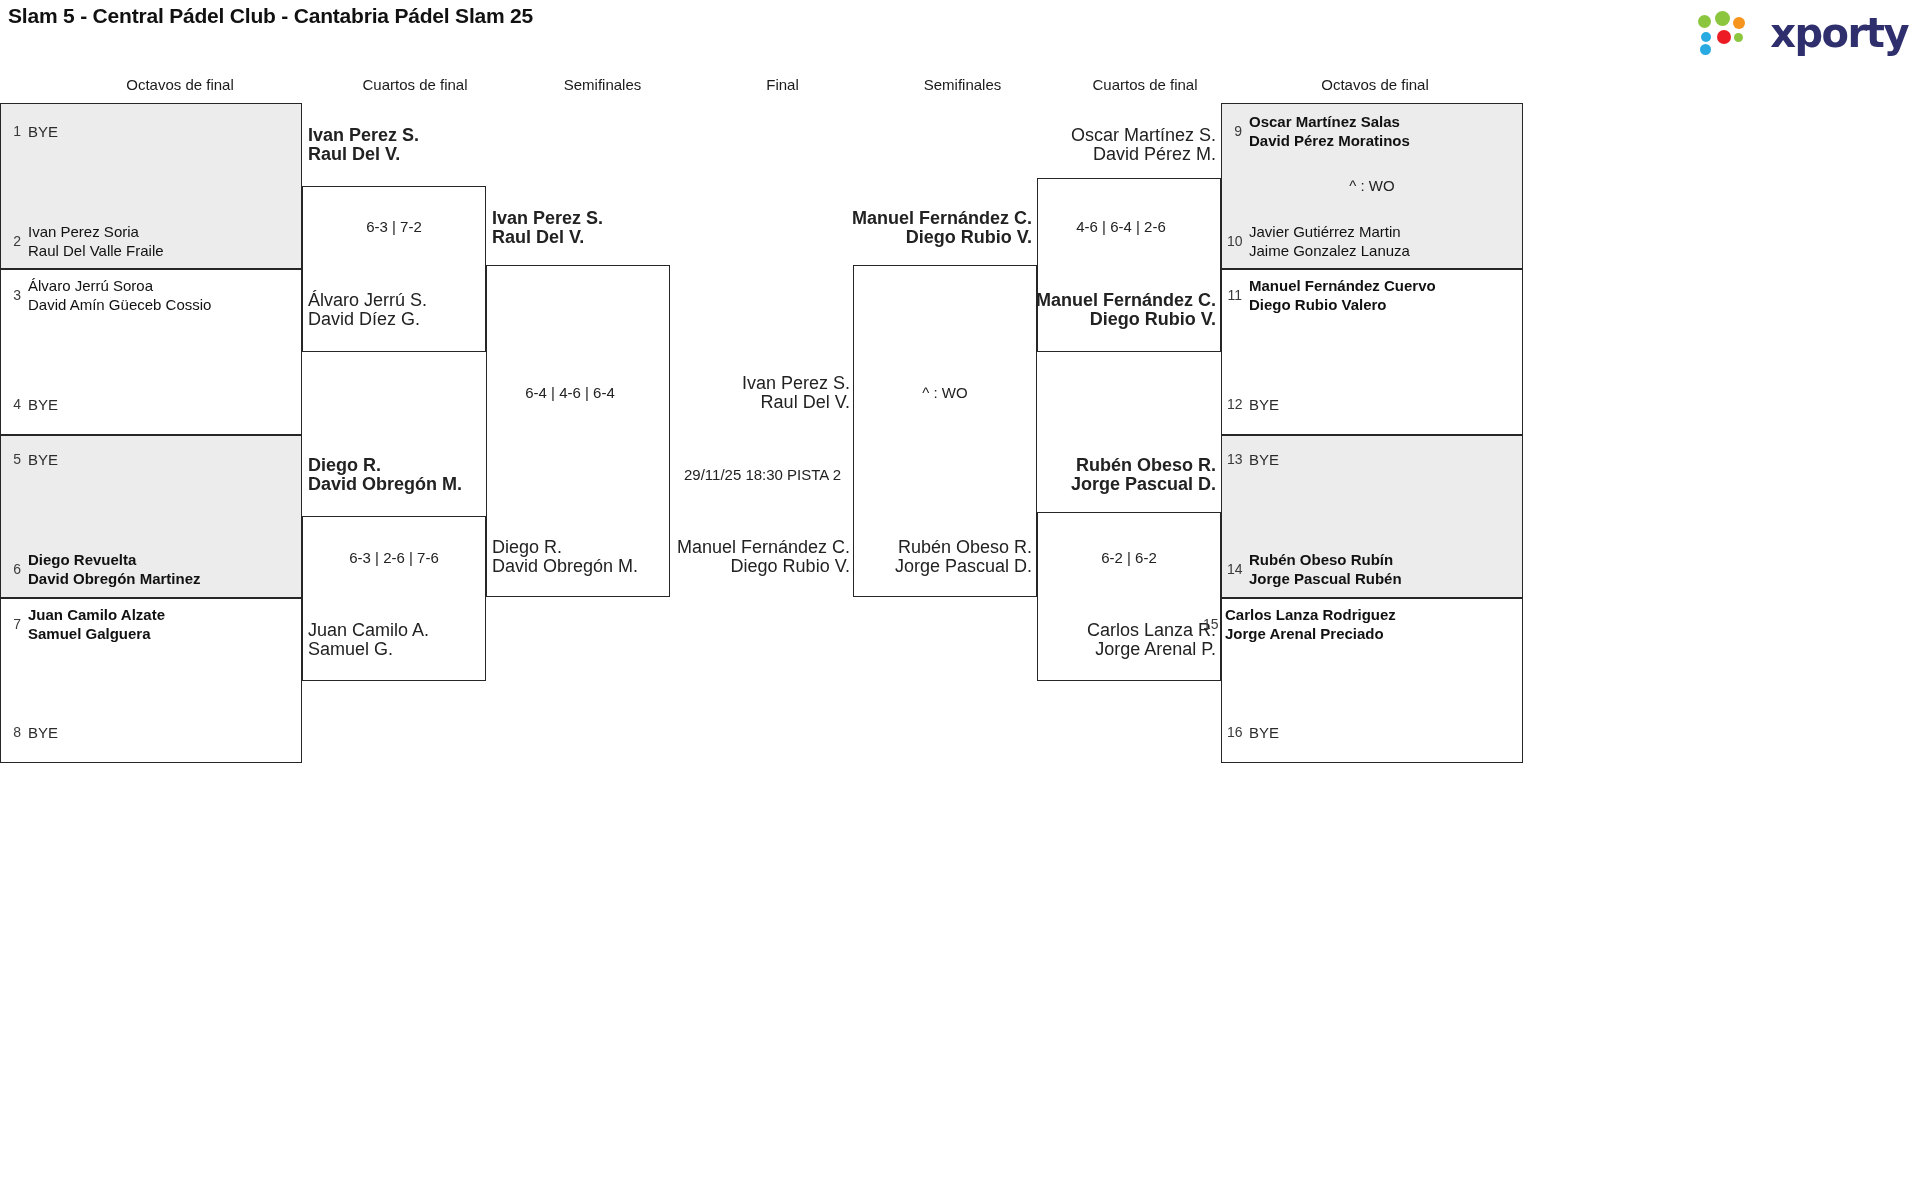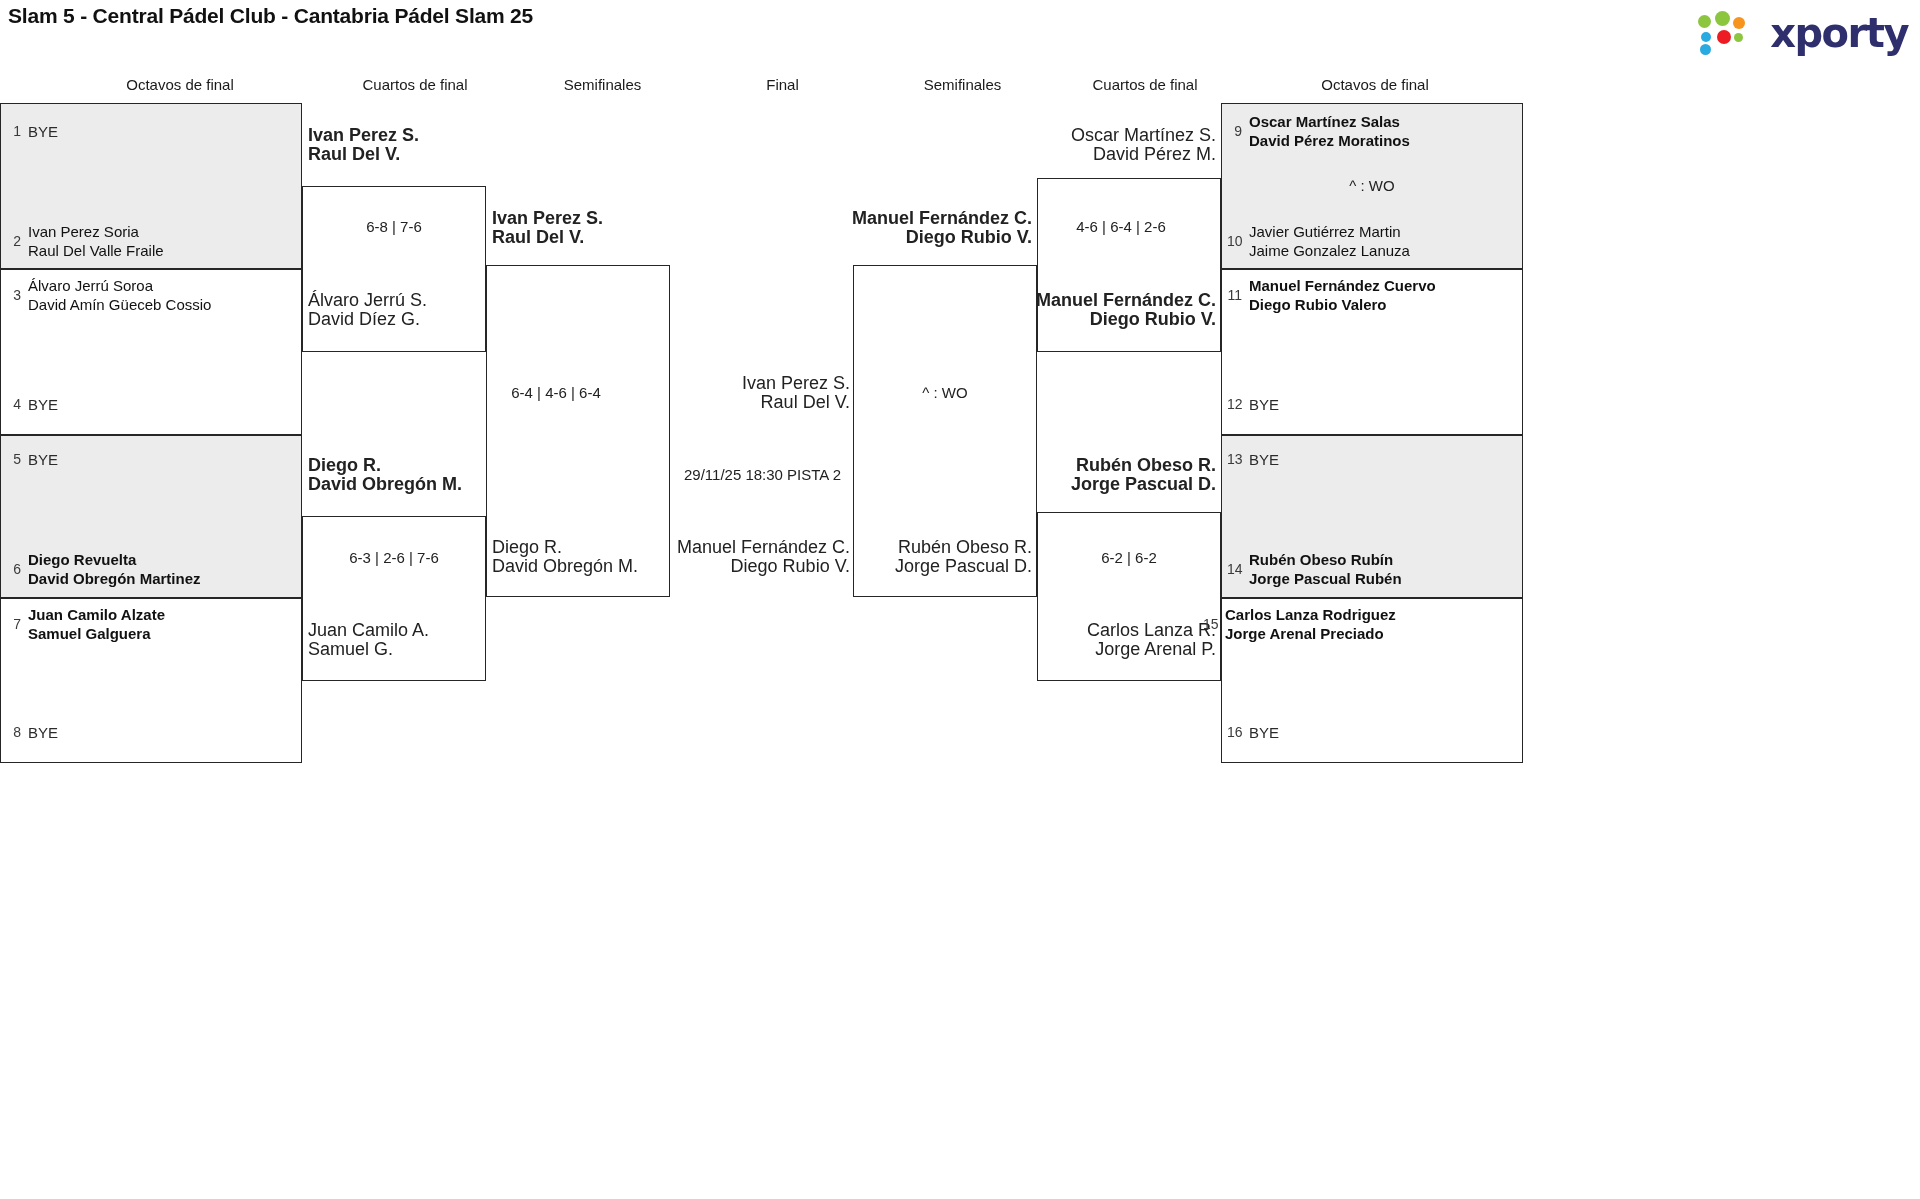--- a/index.html
+++ b/index.html
@@ -133,21 +133,21 @@
   <span class="players bye"><span>BYE</span></span>
 </div>
 
 <div class="box plain" style="left:302px;top:186px;width:184px;height:166px;"></div>
 <div class="box plain" style="left:302px;top:516px;width:184px;height:165px;"></div>
 
 <div class="mid bold" style="left:308px;top:126px;">
   <div>Ivan Perez S.</div>
   <div>Raul Del V.</div>
 </div>
-<div class="score" style="left:302px;top:218px;width:184px;">6-8 | 7-6</div>
+<div class="score" style="left:302px;top:218px;width:184px;">6-3 | 7-2</div>
 <div class="mid" style="left:308px;top:291px;">
   <div>Álvaro Jerrú S.</div>
   <div>David Díez G.</div>
 </div>
 
 <div class="mid bold" style="left:308px;top:456px;">
   <div>Diego R.</div>
   <div>David Obregón M.</div>
 </div>
 <div class="score" style="left:302px;top:549px;width:184px;">6-3 | 2-6 | 7-6</div>
@@ -155,21 +155,21 @@
   <div>Juan Camilo A.</div>
   <div>Samuel G.</div>
 </div>
 
 <div class="box plain" style="left:486px;top:265px;width:184px;height:332px;"></div>
 
 <div class="mid bold" style="left:492px;top:209px;">
   <div>Ivan Perez S.</div>
   <div>Raul Del V.</div>
 </div>
-<div class="score" style="left:464px;top:384px;width:184px;text-align:center;">6-4 | 4-6 | 6-4</div>
+<div class="score" style="left:478px;top:384px;width:184px;text-align:center;">6-4 | 4-6 | 6-4</div>
 <div class="mid" style="left:492px;top:538px;">
   <div>Diego R.</div>
   <div>David Obregón M.</div>
 </div>
 
 <div class="vline" style="left:853px;top:265px;height:332px;"></div>
 
 <div class="mid right" style="left:620px;top:374px;width:230px;">
   <div>Ivan Perez S.</div>
   <div>Raul Del V.</div>

